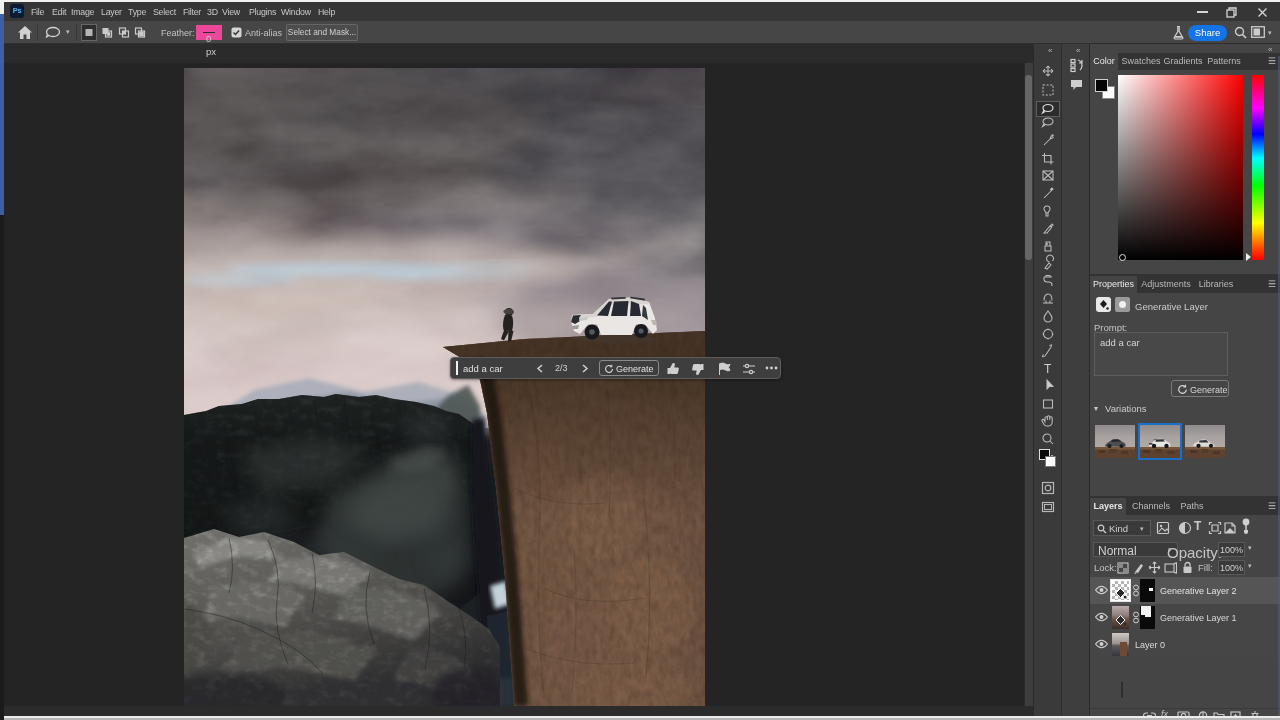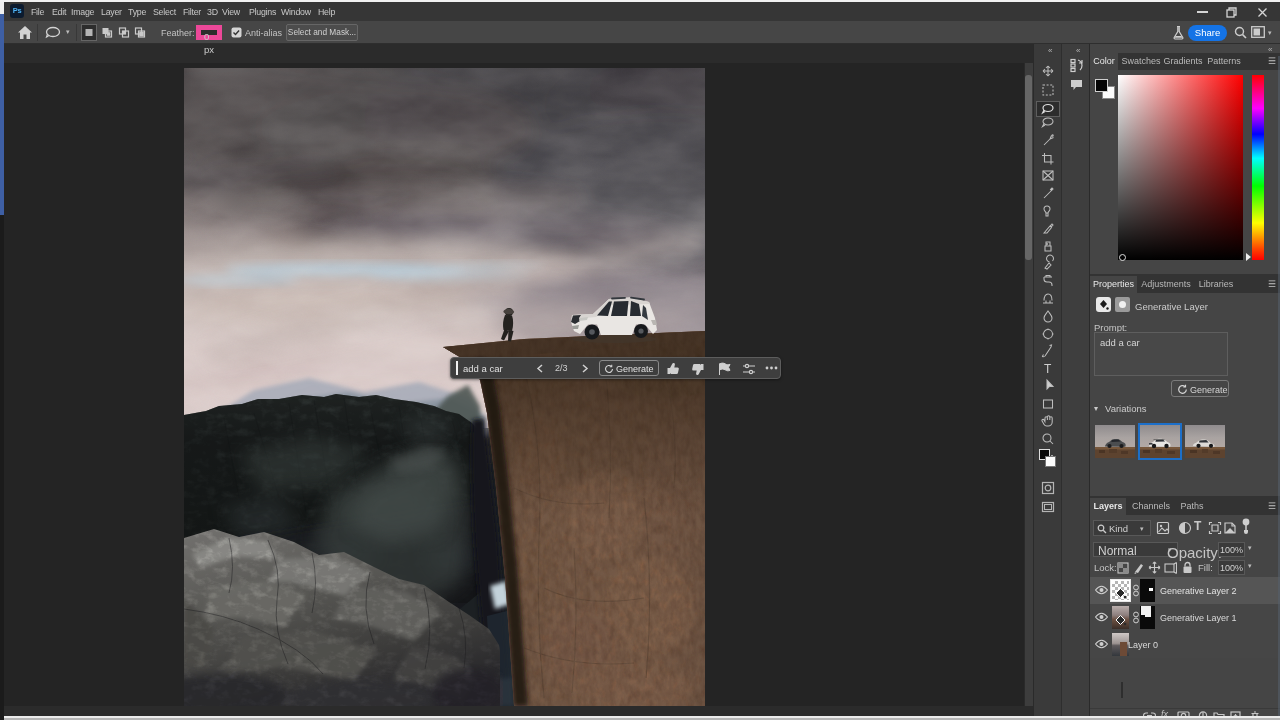--- a/index.html
+++ b/index.html
@@ -86,21 +86,21 @@
         <rect x="3.5" y="4" width="6" height="6" fill="none" stroke="#c9c9c9" stroke-width="1.2"></rect>
         <rect x="6.5" y="7" width="6" height="6" fill="none" stroke="#c9c9c9" stroke-width="1.2"></rect>
         <rect x="6.5" y="7" width="3" height="3" fill="#c9c9c9"></rect>
       </svg>
     <svg class="abs" style="left:128px;top:3px" width="16" height="17" viewBox="0 0 16 17">
         <rect x="3.5" y="4" width="6" height="6" fill="none" stroke="#c9c9c9" stroke-width="1.2"></rect>
         <rect x="6.5" y="7" width="6" height="6" fill="none" stroke="#c9c9c9" stroke-width="1.2"></rect>
         <rect x="7.2" y="7.7" width="4.6" height="4.6" fill="#c9c9c9"></rect>
       </svg>
     <span class="abs" style="left:157px;top:7px;color:#c3c3c3;font-size:9px">Feather:</span>
-    <div class="abs" style="left:192px;top:4px;width:26px;height:15px;background:#2d2d2d;border:5px solid #ec4899;color:#ccc;font-size:9.5px;line-height:13px;padding-left:3px">0 px</div>
+    <div class="abs" style="left:192px;top:4px;width:26px;height:15px;background:#2d2d2d;border:7px solid #ec4899;color:#ccc;font-size:9.5px;line-height:13px;padding-left:3px">0 px</div>
     <svg class="abs" style="left:227px;top:6px" width="11" height="11" viewBox="0 0 11 11">
         <rect x="0.5" y="0.5" width="10" height="10" rx="2" fill="#d5d5d5"></rect>
         <path d="M2.5 5.5 l2 2 l3.6 -4" stroke="#333" stroke-width="1.4" fill="none"></path>
       </svg>
     <span class="abs" style="left:241px;top:7px;color:#c3c3c3;font-size:9px">Anti-alias</span>
     <div class="abs" style="left:282px;top:3px;width:72px;height:17px;background:#4c4c4c;border:1px solid #666;border-radius:2px;color:#d0d0d0;font-size:8.3px;text-align:center;line-height:15px;white-space:nowrap">Select and Mask...</div>
     <svg class="abs" style="left:1168px;top:4px" width="13" height="15" viewBox="0 0 13 15">
         <path d="M5 1.5 h3 M5.8 1.5 v5 l-3.6 6 a1 1 0 0 0 0.9 1.5 h6.8 a1 1 0 0 0 0.9 -1.5 l-3.6 -6 v-5" fill="none" stroke="#cfcfcf" stroke-width="1.2"></path>
         <path d="M3.6 11 h5.8 l1 1.8 h-7.8z" fill="#cfcfcf"></path>
       </svg>
@@ -723,21 +723,21 @@
         <div class="abs" style="left:55px;top:36px;width:6px;height:4px;background:#f2f2f2"></div>
       <span class="abs" style="left:70px;top:36px;font-size:9px;color:#dadada">Generative Layer 1</span>
       <div class="abs" style="left:0;top:54px;width:191px;height:27px;background:#464646"></div>
       <svg class="abs" style="left:5px;top:62px" width="13" height="10" viewBox="0 0 13 10">
           <path d="M0.5 5 Q6.5 -2.5 12.5 5 Q6.5 12.5 0.5 5z" fill="none" stroke="#cfcfcf" stroke-width="1.1"></path>
           <circle cx="6.5" cy="5" r="2" fill="#cfcfcf"></circle>
         </svg>
       <div class="abs" style="left:22px;top:56px;width:17px;height:23px;background:linear-gradient(180deg,#cfc8c6 0%,#9d9492 45%,#5e595b 55%,#33373c 100%)">
           <div style="position:absolute;left:8px;top:9px;width:7px;height:14px;background:#6d4a36"></div>
         </div>
-      <span class="abs" style="left:38px;top:63px;font-size:9px;color:#dadada">Layer 0</span>
+      <span class="abs" style="left:45px;top:63px;font-size:9px;color:#dadada">Layer 0</span>
     </div>
     <div class="abs" style="left:31px;top:638px;width:2px;height:16px;background:#2e2e2e"></div>
     <div id="lpbottom" class="abs" style="left:0;top:664px;width:191px;height:12px">
       <div class="abs" style="left:0;top:0;width:191px;height:1px;background:#3a3a3a"></div>
       <svg class="abs" style="left:53px;top:3px" width="13" height="9" viewBox="0 0 13 9" fill="none" stroke="#c5c5c5" stroke-width="1.2">
           <path d="M5 2 h-2 a2.5 2.5 0 0 0 0 5 h2 M8 2 h2 a2.5 2.5 0 0 1 0 5 h-2 M4 4.5 h5"></path>
         </svg>
       <span class="abs" style="left:71px;top:1px;font-size:9px;font-style:italic;color:#c5c5c5">fx</span>
       <svg class="abs" style="left:87px;top:3px" width="13" height="9" viewBox="0 0 13 9" fill="none" stroke="#c5c5c5" stroke-width="1.2">
           <rect x="1" y="1" width="11" height="7" rx="1"></rect>

